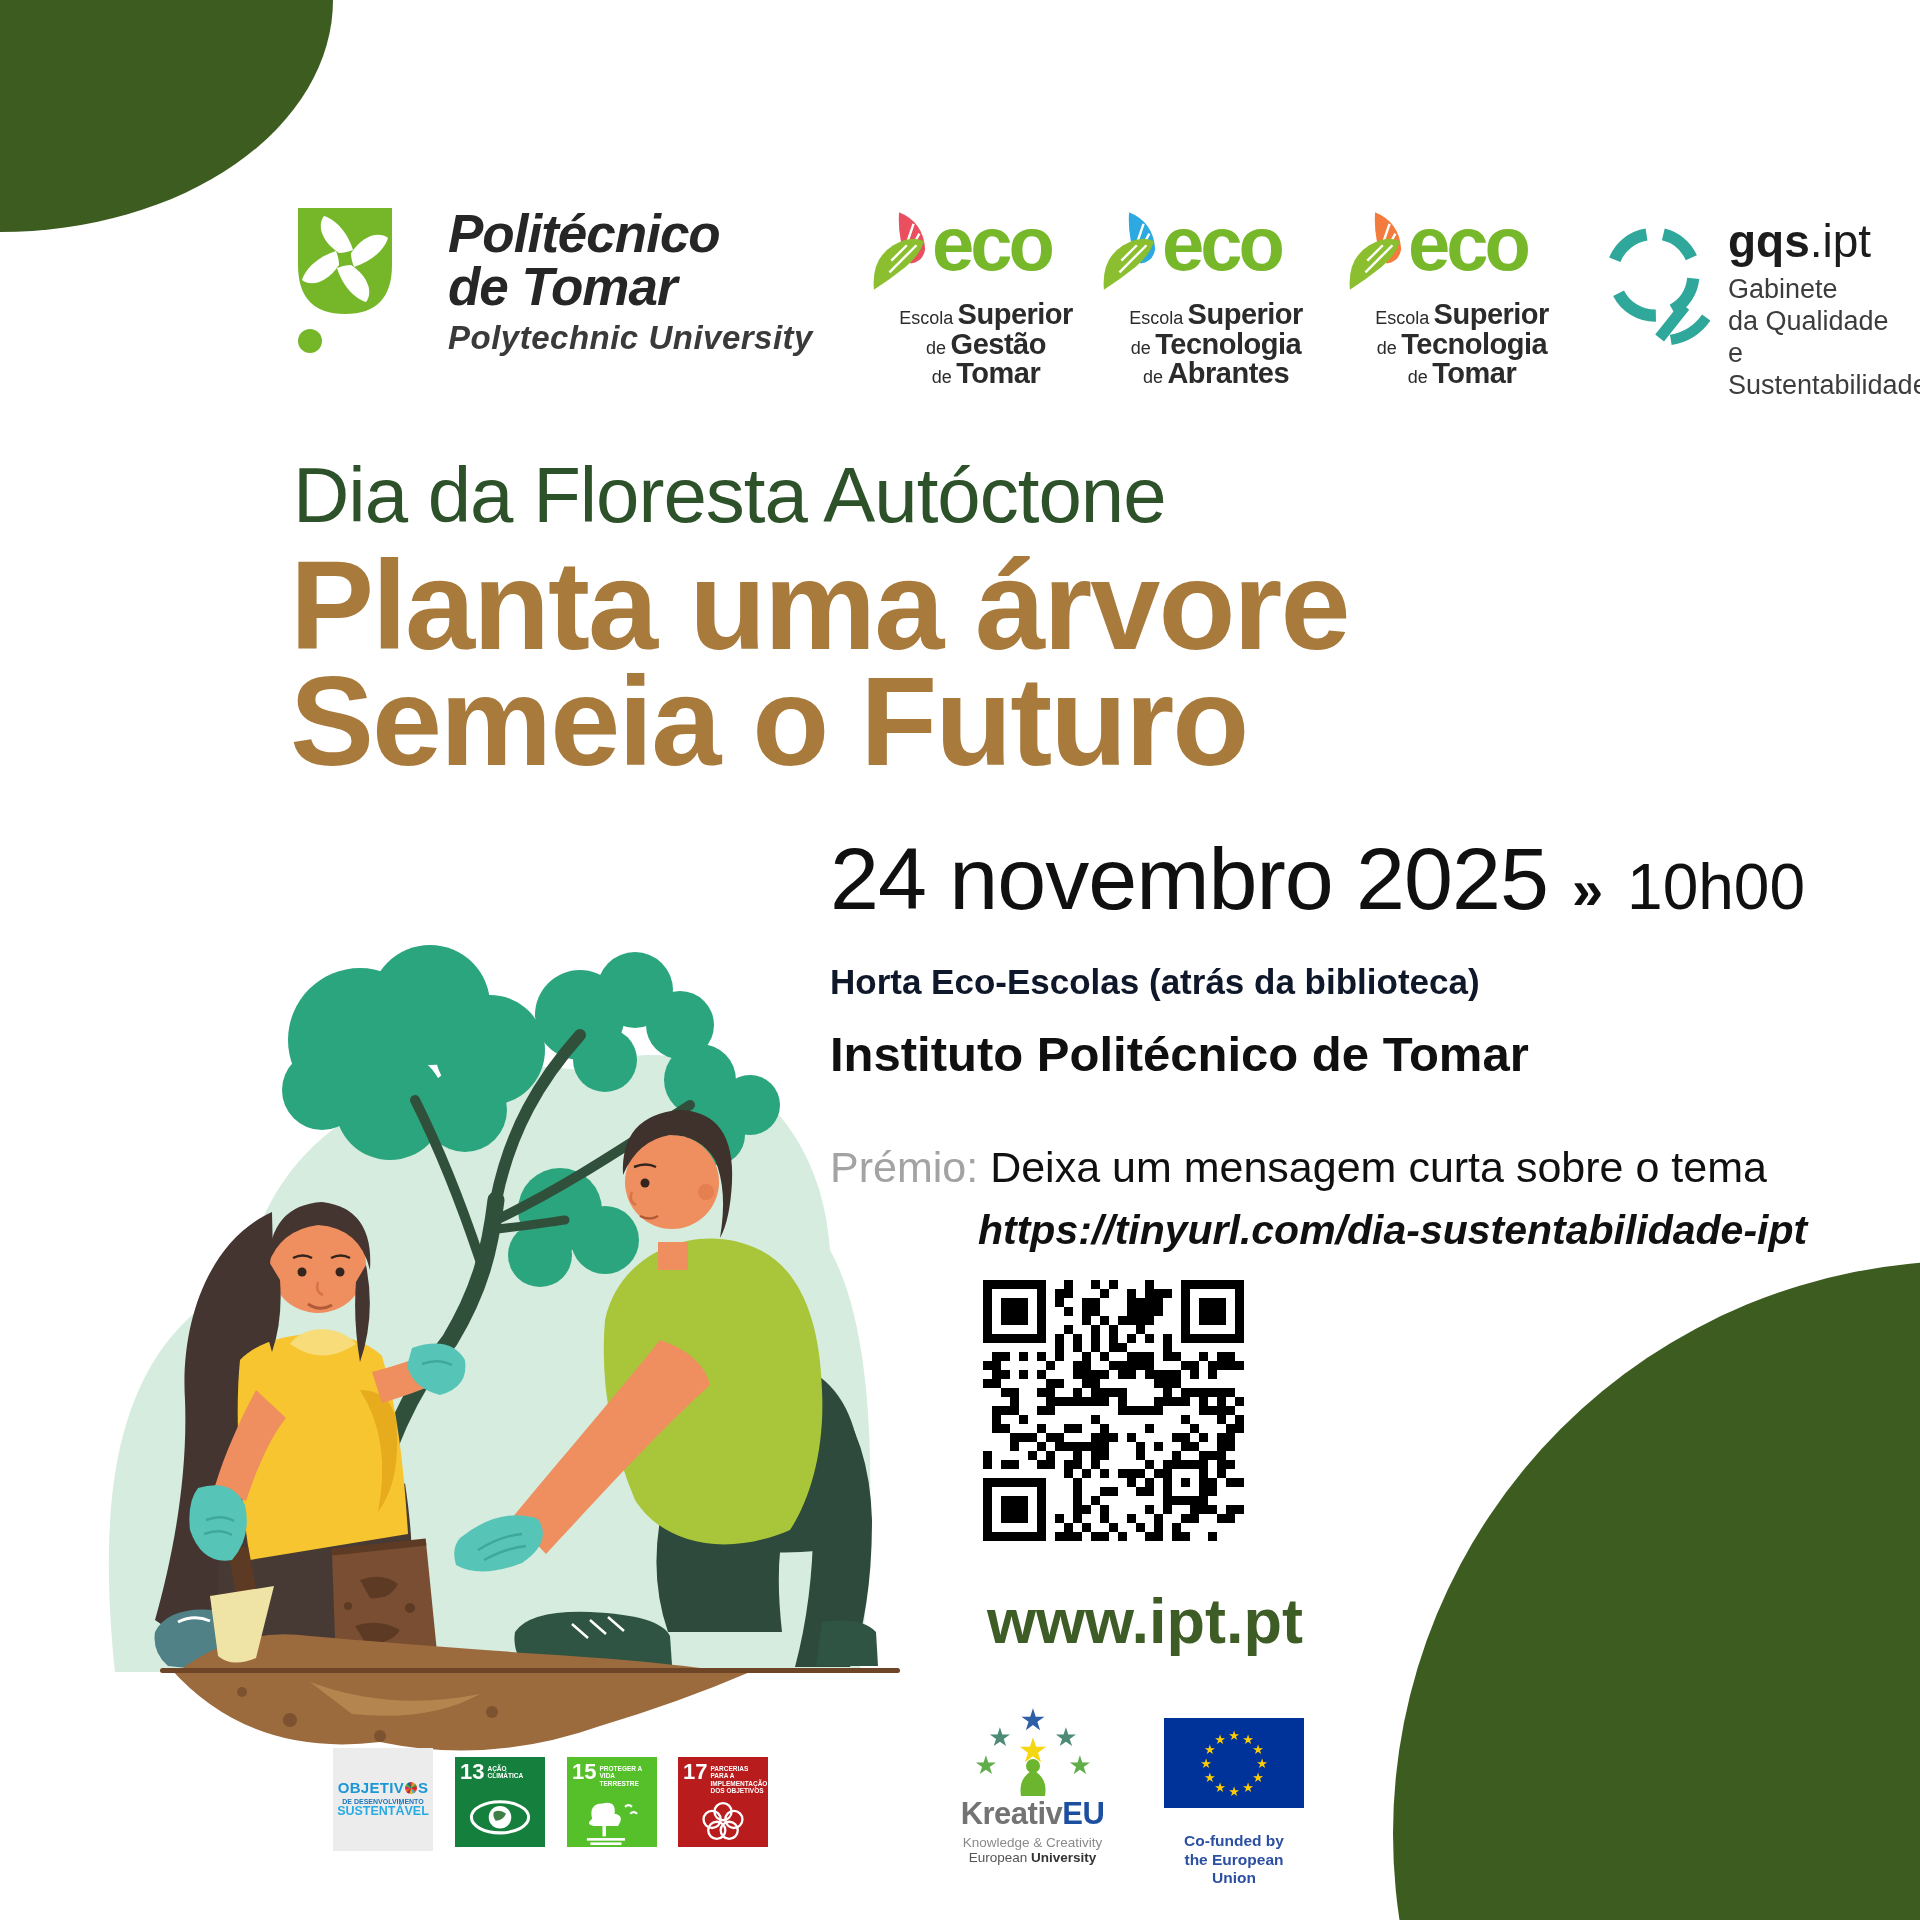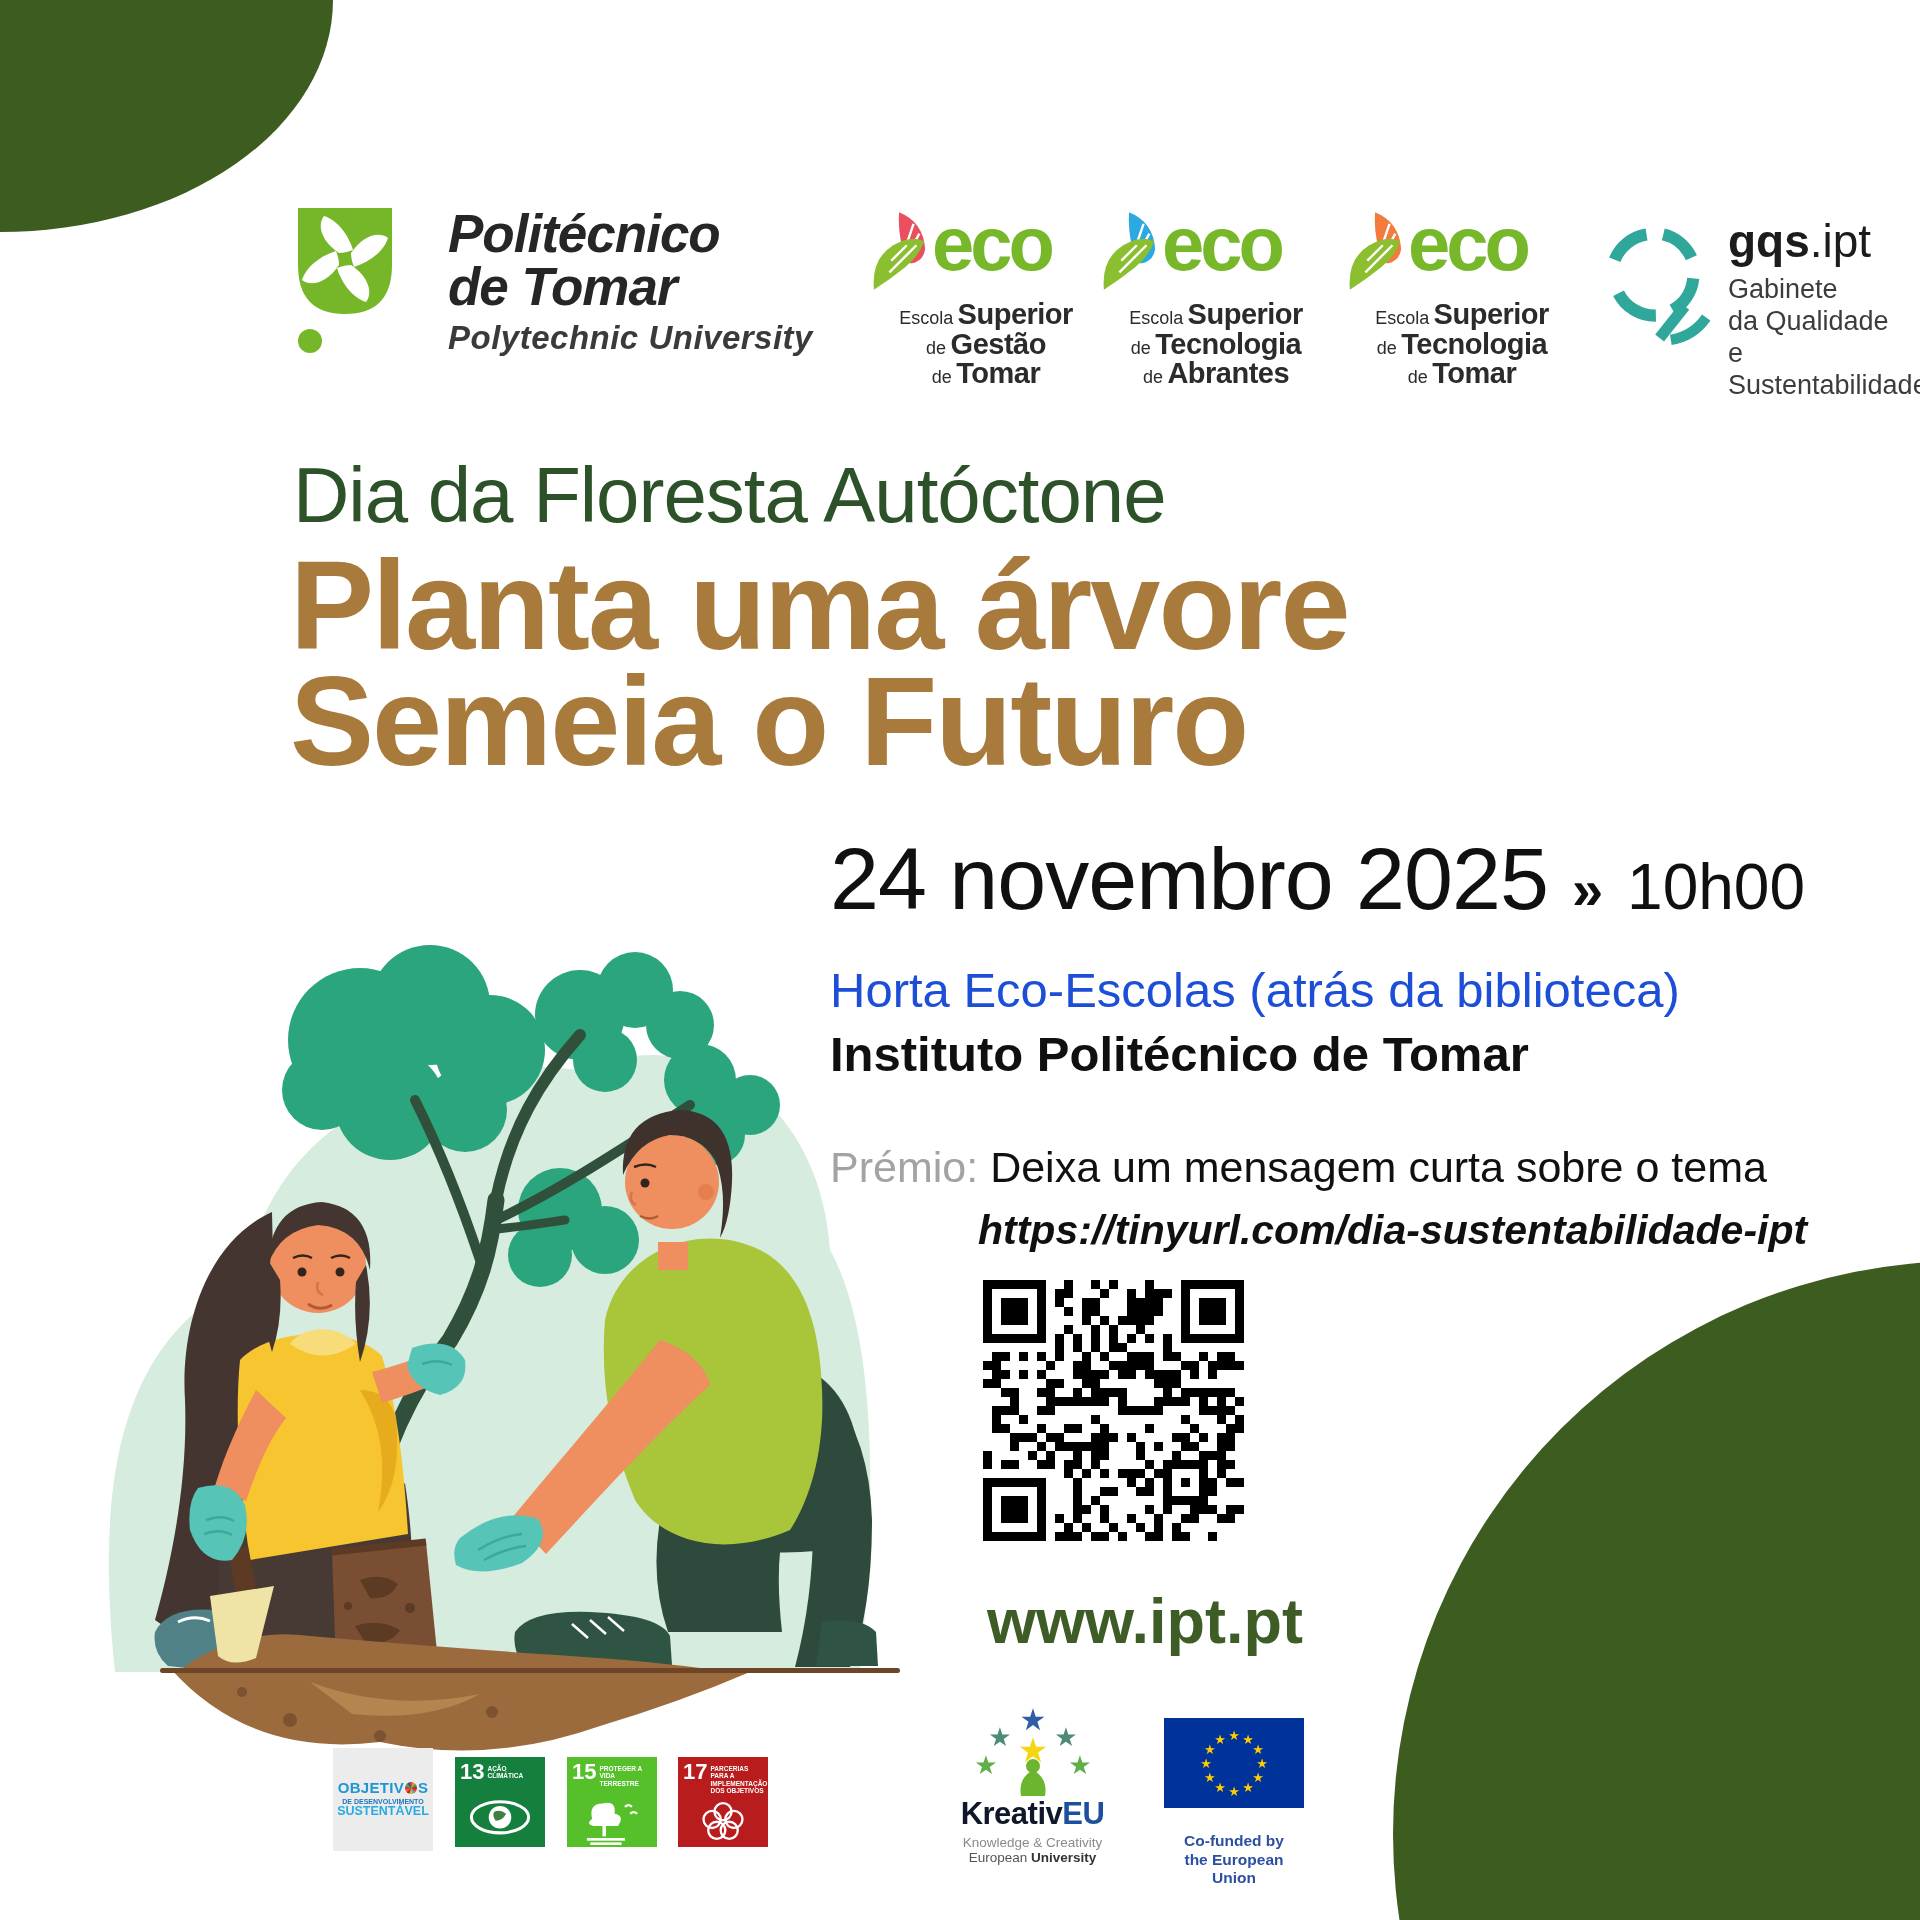--- a/index.html
+++ b/index.html
@@ -32,21 +32,21 @@
   
   .subtitle{position:absolute;left:293px;top:450px;font-size:78px;color:#2d5229;letter-spacing:-1px;}
   .big-title{position:absolute;left:290px;top:548px;font-size:126px;font-weight:bold;color:#a87b3d;
     line-height:.92;letter-spacing:-2px;}
 
   
   .date-row{position:absolute;left:830px;top:828px;display:flex;align-items:baseline;gap:24px;color:#101010;}
   .date-main{font-size:88px;letter-spacing:-1px;}
   .date-sep{font-size:56px;font-weight:bold;}
   .date-time{font-size:64px;}
-  .loc1{position:absolute;left:830px;top:962px;font-size:49px;color:#1d4ed8;}
+  .loc1{position:absolute;left:830px;top:962px;font-size:35px;color:#0f172a;font-weight:bold;}
   .loc2{position:absolute;left:830px;top:1026px;font-size:49px;font-weight:bold;color:#101010;}
   .prize-row{position:absolute;left:830px;top:1143px;font-size:43px;color:#101010;}
   .prize-label{color:#a3a3a3;margin-right:12px;}
   .url{position:absolute;left:978px;top:1207px;font-size:41px;font-style:italic;font-weight:600;color:#101010;}
   .qr{position:absolute;left:983px;top:1280px;width:261px;height:261px;background:#fff;}
   .www{position:absolute;left:970px;top:1585px;width:350px;text-align:center;font-size:63px;font-weight:bold;color:#3e5c26;}
 
   
   .illustration{position:absolute;left:60px;top:920px;width:860px;height:840px;}
 
@@ -60,21 +60,21 @@
   .ods-l3{font-size:12.5px;font-weight:bold;color:#29abe2;}
   .sdg-goal{position:absolute;top:1757px;width:90px;height:90px;color:#fff;overflow:hidden;}
   .sdg-head{display:flex;padding:5px 4px 0 5px;gap:3px;}
   .sdg-num{font-size:22px;font-weight:bold;line-height:.95;}
   .sdg-label{font-size:6.5px;font-weight:bold;line-height:1.15;text-transform:uppercase;padding-top:3px;}
   .sdg-icon{position:absolute;left:0;right:0;bottom:2px;display:flex;justify-content:center;}
   #sdg13{left:455px;} #sdg15{left:567px;} #sdg17{left:678px;}
 
   .kreativ{position:absolute;left:915px;top:1700px;width:235px;text-align:center;}
   .kreativ-name{font-size:31px;font-weight:bold;line-height:1;margin-top:-6px;letter-spacing:-.5px;}
-  .kreativ-name .kg{color:#0f172a;} .kreativ-name .kb{color:#1d4f9f;}
+  .kreativ-name .kg{color:#737373;} .kreativ-name .kb{color:#1d4f9f;}
   .kreativ-t1{font-size:13.5px;color:#8a8a8a;margin-top:6px;}
   .kreativ-t2{font-size:13.5px;color:#555;}
   .kreativ-t2 b{color:#333;}
 
   .eu-block{position:absolute;left:1163px;top:1718px;width:142px;text-align:center;}
   .eu-text{font-size:15.5px;font-weight:bold;color:#2b4fa2;line-height:1.2;margin-top:20px;}
 </style>
 </head>
 <body>
 

